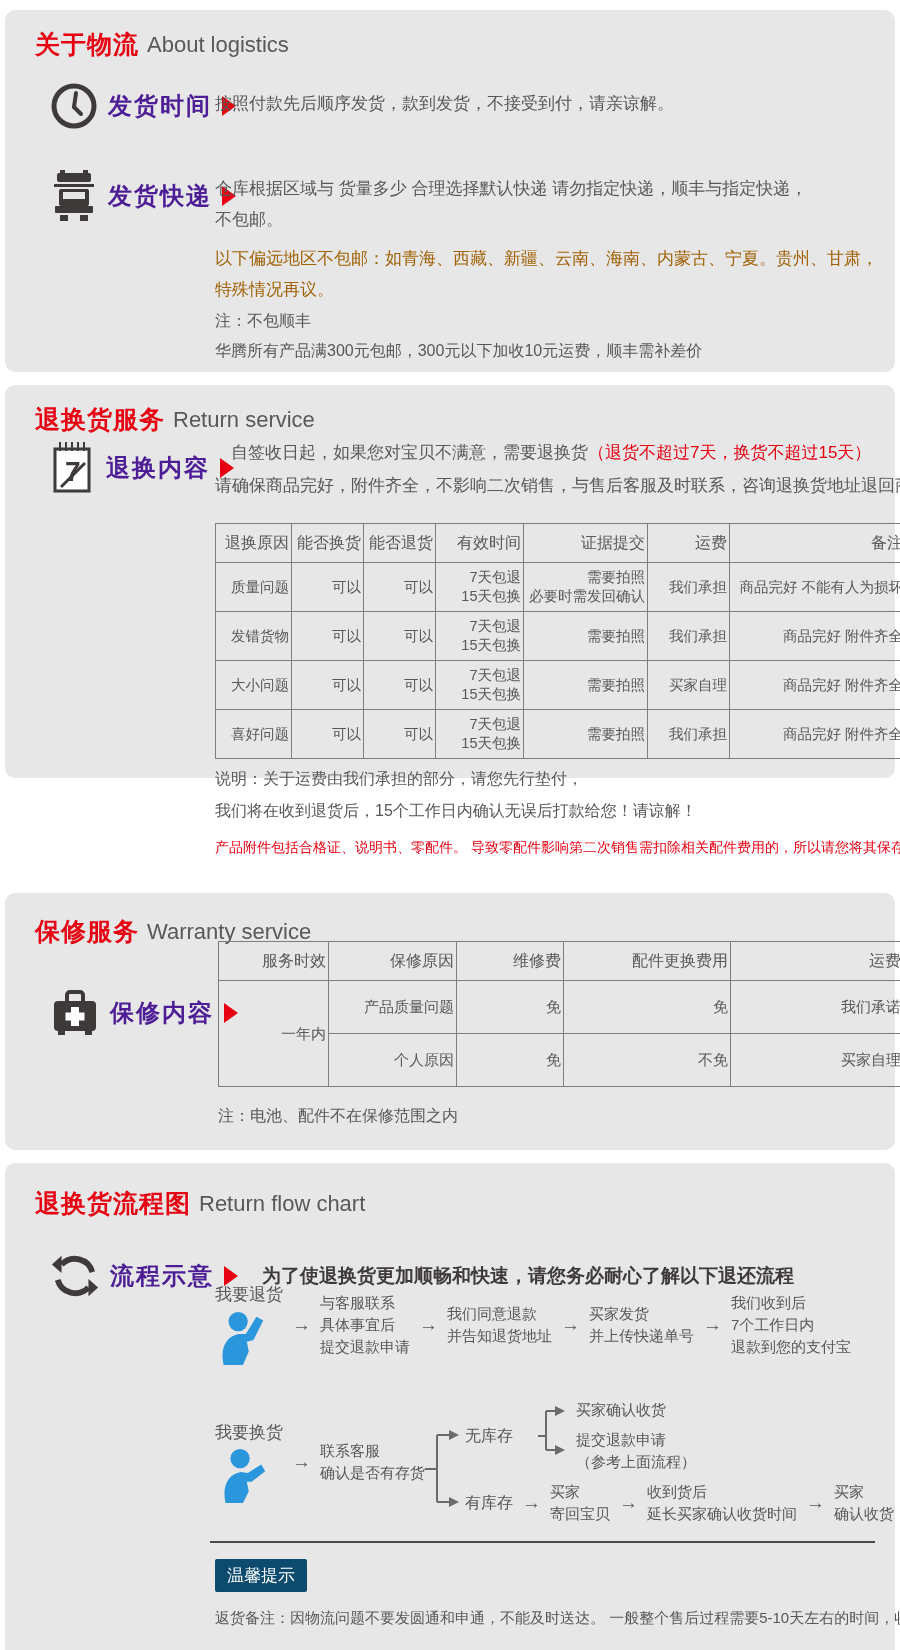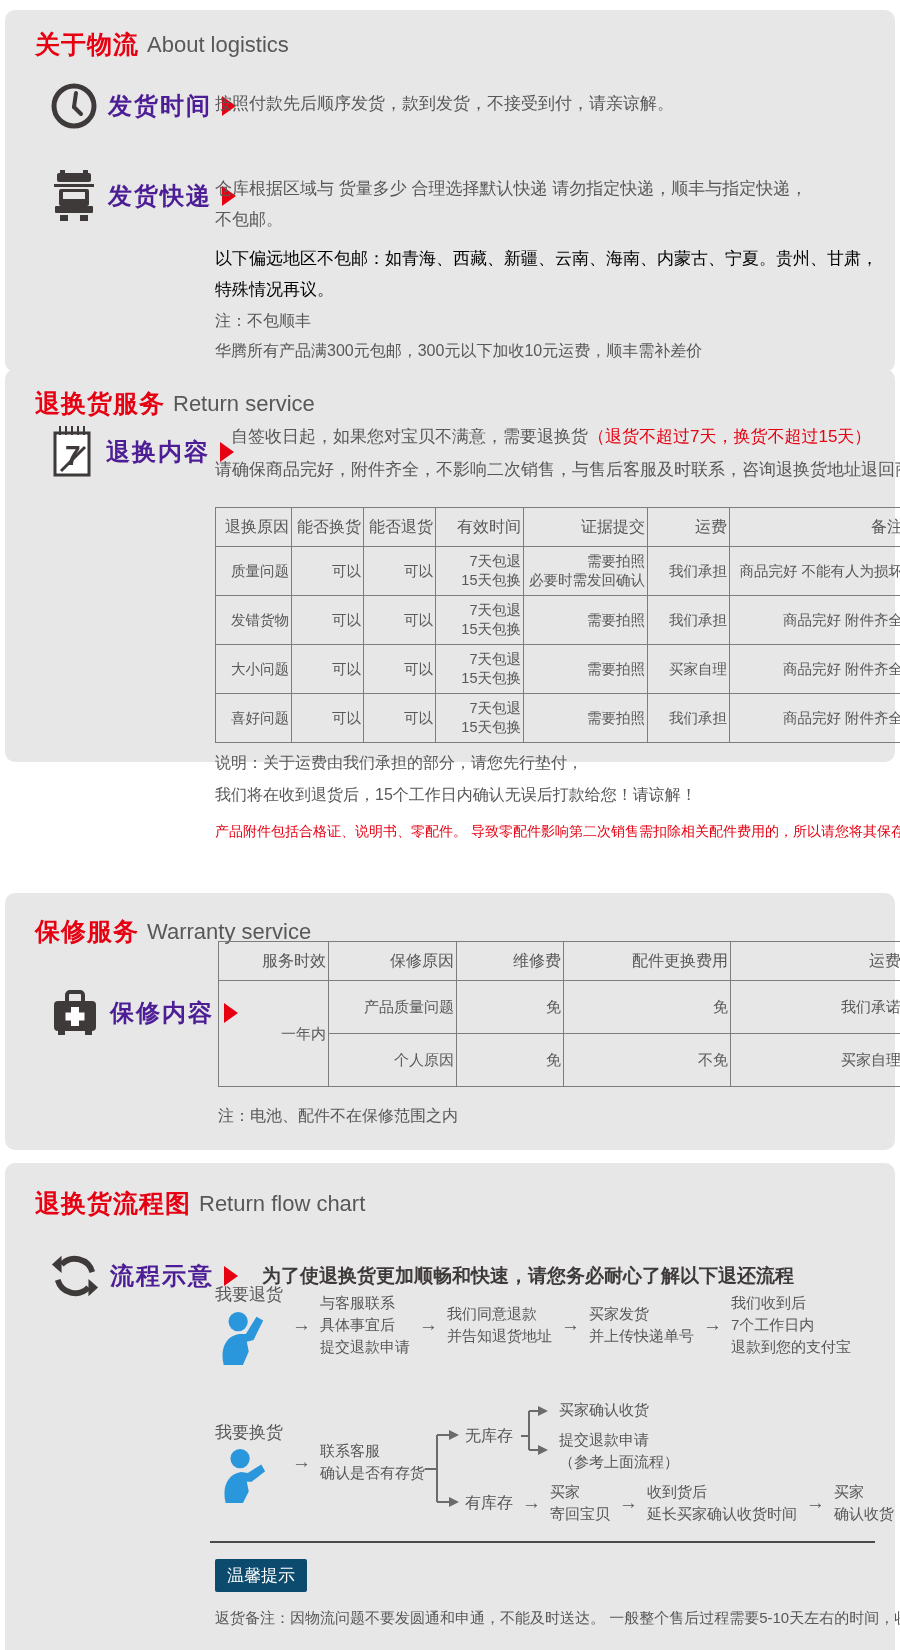--- a/index.html
+++ b/index.html
@@ -15,21 +15,21 @@
   .sec-title { position:absolute; left:30px; display:flex; align-items:center; }
   .sec-title .zh { font-size:25px; font-weight:bold; color:#e60012; letter-spacing:1px; }
   .sec-title .en { font-size:22px; color:#595757; margin-left:8px; }
 
   .icon-label { position:absolute; left:45px; display:flex; align-items:center; gap:10px; }
   .il-label { font-size:24px; font-weight:bold; color:#4c1d95; letter-spacing:2px; }
   .tri { width:0; height:0; border-left:14px solid #e60012;
          border-top:10px solid transparent; border-bottom:10px solid transparent; }
 
   .body-text { font-size:17px; color:#595757; line-height:31px; }
-  .warn-text { font-size:17px; color:#000000; line-height:31px; }
+  .warn-text { font-size:17px; color:#a16207; line-height:31px; }
   .note-text { font-size:16px; color:#595757; line-height:30px; }
   .red-inline { color:#e60012; }
   .small-red { font-size:14px; color:#e60012; line-height:29px; }
 
   table.svc { border-collapse:collapse; table-layout:fixed; position:absolute; }
   .svc th, .svc td { border:1px solid #7d7d7d; text-align:right; vertical-align:middle;
     color:#595757; font-weight:400; padding:2px 2px; white-space:pre-line; }
   .svc th { font-size:16px; height:34px; }
   .rt td { font-size:14.5px; height:44px; line-height:19px; }
   .wt td { font-size:15px; height:48px; line-height:20px; }
@@ -88,21 +88,21 @@
   <div class="abs body-text pre" style="left:210px;top:163px;">仓库根据区域与 货量多少 合理选择默认快递 请勿指定快递，顺丰与指定快递，
 不包邮。</div>
 
   <div class="abs warn-text pre" style="left:210px;top:233px;">以下偏远地区不包邮：如青海、西藏、新疆、云南、海南、内蒙古、宁夏。贵州、甘肃，
 特殊情况再议。</div>
 
   <div class="abs note-text pre" style="left:210px;top:296px;">注：不包顺丰
 华腾所有产品满300元包邮，300元以下加收10元运费，顺丰需补差价</div>
 </section>
 
-<section class="card" style="top:369px;height:393px;">
+<section class="card" style="top:385px;height:393px;">
   <div class="sec-title" style="top:18px;">
     <span class="zh">退换货服务</span>
     <span class="en">Return service</span>
   </div>
 
   <div class="icon-label" style="top:56px;">
     <svg width="46" height="54" viewBox="0 0 46 54">
       <rect x="5" y="8" width="34" height="42" fill="#ffffff" stroke="#3e3a39" stroke-width="3"></rect>
       <g stroke="#3e3a39" stroke-width="2">
         <line x1="10" y1="1" x2="10" y2="10"></line>
@@ -309,21 +309,21 @@
         <path d="M0 70 H12"></path>
           <path d="M12 36 V103"></path>
           <path d="M12 36 H24"></path>
           <path d="M12 103 H24"></path>
       </g>
       <polygon points="24,31 34,36 24,41" fill="#6b6b6b"></polygon>
       <polygon points="24,98 34,103 24,108" fill="#6b6b6b"></polygon>
     </svg>
     <div class="branch-col">
       <div class="branch-row">
-        <div class="stock-label" style="margin-right:8px;">无库存</div>
+        <div class="stock-label" style="margin-right:25px;">无库存</div>
         <svg width="32" height="72" viewBox="0 0 32 72" style="flex:none;">
           <g stroke="#6b6b6b" stroke-width="2" fill="none">
             <path d="M0 36 H8"></path>
               <path d="M8 11 V50"></path>
               <path d="M8 11 H17"></path>
               <path d="M8 50 H17"></path>
           </g>
           <polygon points="17,6 27,11 17,16" fill="#6b6b6b"></polygon>
           <polygon points="17,45 27,50 17,55" fill="#6b6b6b"></polygon>
         </svg>

